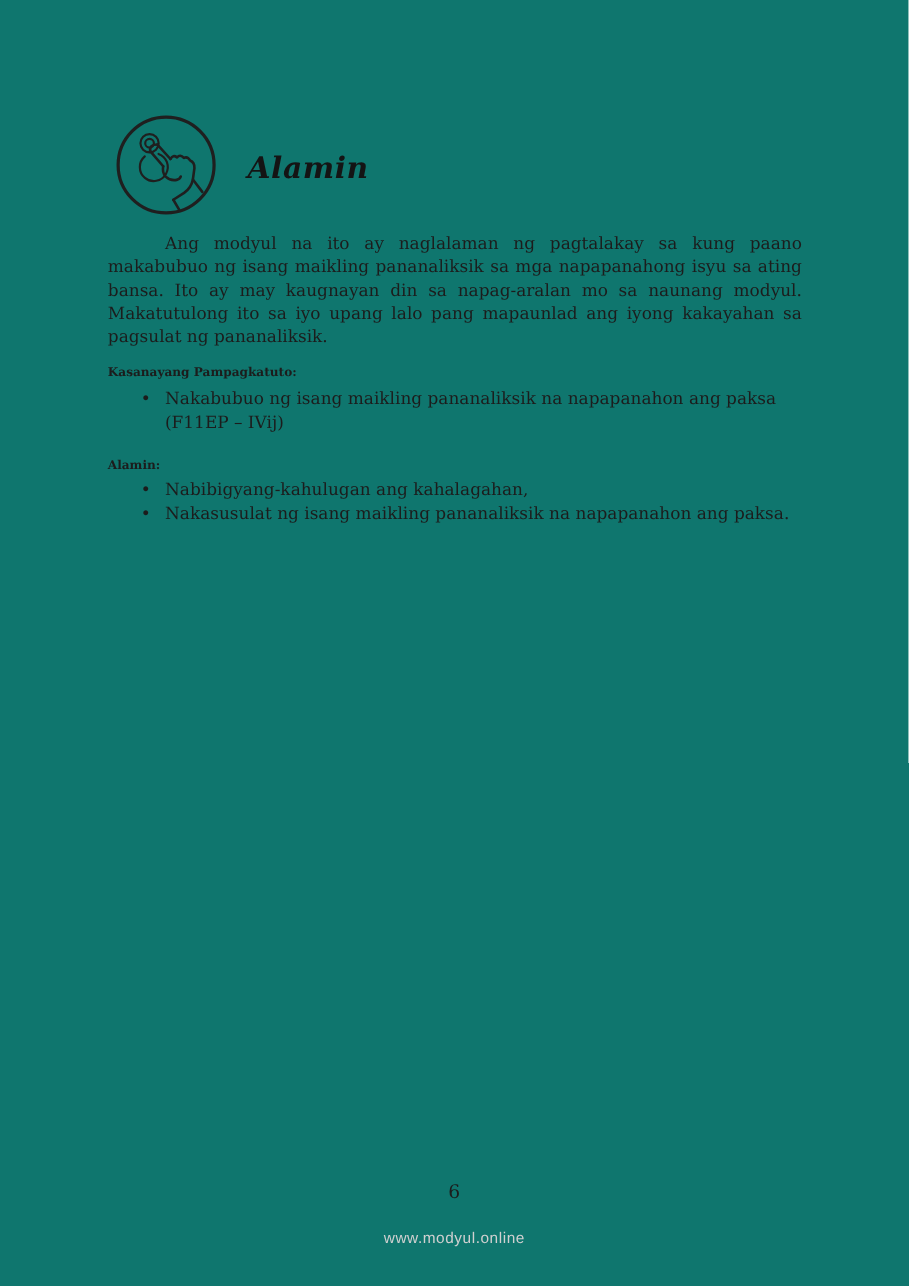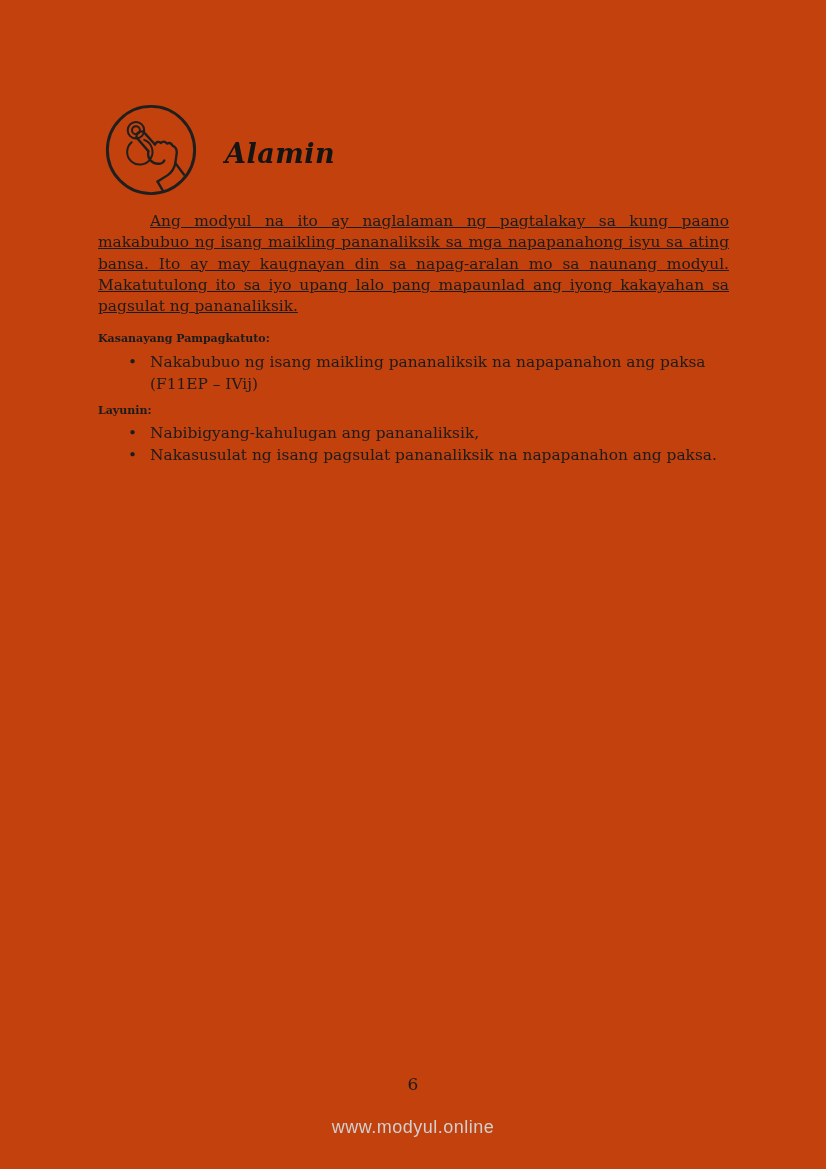--- a/index.html
+++ b/index.html
@@ -1,21 +1,21 @@
 <!DOCTYPE html>
 <html><head>
 <meta charset="utf-8">
 <style>
   * { margin: 0; padding: 0; box-sizing: border-box; }
   html, body { background: #ffffff; }
   .page {
     position: relative;
     width: 826px;
     height: 1169px;
-    background: #c2410c;
+    background: #0f766e;
     font-family: "DejaVu Serif", serif;
     color: #1c1c1c;
     overflow: hidden;
     margin: 0 auto;
   }
 
   
   .header {
     position: absolute;
     left: 104px;
@@ -45,30 +45,29 @@
     left: 98px;
     top: 211px;
     width: 631px;
     font-size: 15.4px;
     line-height: 21.3px;
   }
   .intro {
     text-align: justify;
     text-indent: 52px;
     margin-bottom: 11px;
-    text-decoration: underline;
   }
   .heading {
     font-size: 11px;
     font-weight: bold;
     margin-bottom: 1px;
   }
   ul.bullets {
     list-style: none;
-    margin-bottom: 5px;
+    margin-bottom: 17px;
   }
   ul.bullets li {
     position: relative;
     padding-left: 52px;
     line-height: 22px;
   }
   ul.bullets li::before {
     content: "\2022";
     position: absolute;
     left: 30px;
@@ -91,21 +90,21 @@
     font-size: 17px;
     color: #1c1c1c;
   }
   .watermark {
     position: absolute;
     left: 0;
     top: 1117px;
     width: 100%;
     text-align: center;
     font-family: "Liberation Sans", sans-serif;
-    font-size: 18px;
+    font-size: 14px;
     letter-spacing: 0.5px;
     color: #d0d0d0;
   }
 </style>
 </head>
 <body>
 
 <div class="page">
 
   <header class="header">
@@ -138,27 +137,27 @@
     <p class="intro">Ang modyul na ito ay naglalaman ng pagtalakay sa kung paano makabubuo ng isang maikling pananaliksik sa mga napapanahong isyu sa ating bansa. Ito ay may kaugnayan din sa napag-aralan mo sa naunang modyul. Makatutulong ito sa iyo upang lalo pang mapaunlad ang iyong kakayahan sa pagsulat ng pananaliksik.</p>
 
     <h2 class="heading">Kasanayang Pampagkatuto:</h2>
     <ul class="bullets">
       <li>
         <span>Nakabubuo ng isang maikling pananaliksik na napapanahon ang paksa</span>
         <span class="bold-line">(F11EP – IVij)</span>
       </li>
     </ul>
 
-    <h2 class="heading">Layunin:</h2>
+    <h2 class="heading">Alamin:</h2>
     <ul class="bullets last">
       <li>
-        <span>Nabibigyang-kahulugan ang pananaliksik,</span>
+        <span>Nabibigyang-kahulugan ang kahalagahan,</span>
       </li>
       <li>
-        <span>Nakasusulat ng isang pagsulat pananaliksik na napapanahon ang paksa.</span>
+        <span>Nakasusulat ng isang maikling pananaliksik na napapanahon ang paksa.</span>
       </li>
     </ul>
 
   </main>
 
   <div class="page-number">6</div>
   <div class="watermark">www.modyul.online</div>
 
 </div>
 

